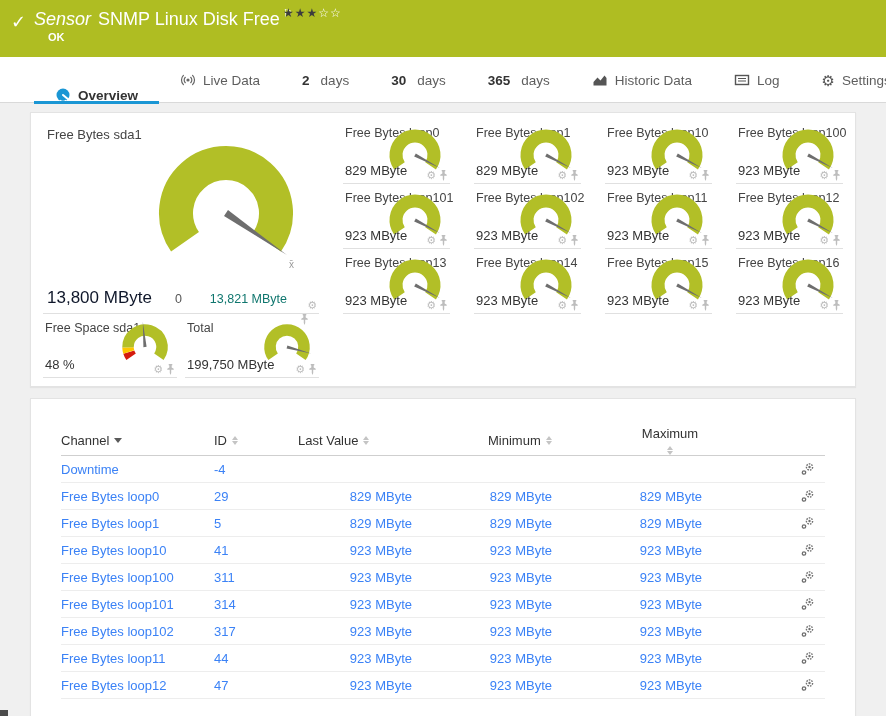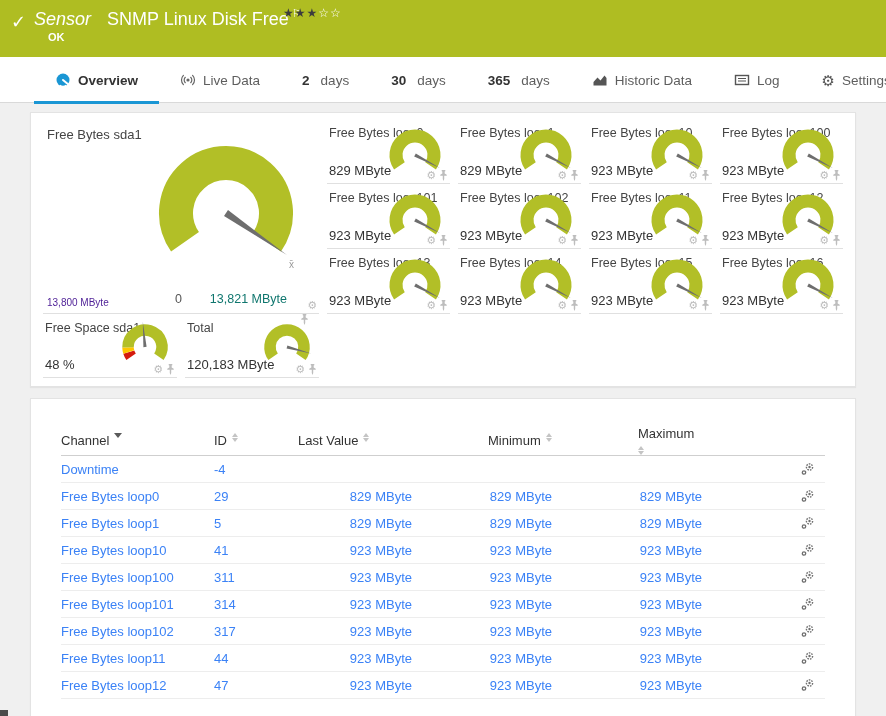--- a/index.html
+++ b/index.html
@@ -3,62 +3,62 @@
 <meta charset="utf-8">
 <style>
   * { margin:0; padding:0; box-sizing:border-box; }
   html,body { width:886px; height:716px; }
   body { font-family:"Liberation Sans","DejaVu Sans",sans-serif; background:#f0f0f0; position:relative; overflow:hidden; }
 
   
   .topbar { height:57px; background:#afbd22; color:#fff; position:relative; }
   .topbar .check { position:absolute; left:11px; top:11px; font-size:18px; font-weight:bold; }
   .title-line { position:absolute; left:34px; top:9px; font-size:18px; white-space:nowrap; }
-  .title-line .kind { font-style:italic; margin-right:16px; }
+  .title-line .kind { font-style:italic; margin-right:7px; }
   .flag { font-size:11px; vertical-align:top; position:relative; top:-2px; margin-left:3px; }
   .stars { position:absolute; left:283px; top:6px; font-size:12px; letter-spacing:1px; }
   .stars .on  { color:#3d3d3d; }
   .stars .off { color:#ffffff; }
   .status-ok { position:absolute; left:48px; top:31px; font-size:11px; font-weight:bold; }
 
   
   .tabbar { height:46px; background:#fff; border-bottom:1px solid #d9d9d9; display:flex; padding-left:34px; }
   .tab { display:flex; align-items:center; gap:7px; padding:0 21px; font-size:13.5px; color:#5e5e5e; cursor:pointer; height:46px; position:relative; white-space:nowrap; }
-  .tab.active { color:#333; font-weight:bold; }
+  .tab.active { color:#333; font-weight:bold;align-items:flex-end; }
   .tab.active::after { content:""; position:absolute; left:0; right:0; bottom:-1px; height:3px; background:#1a96d4; }
   .tab .num { font-weight:bold; color:#333; margin-right:4px; }
   .tab .icon { display:inline-flex; }
   .tab .gear-glyph { font-size:15px; color:#555; line-height:1; }
 
   
   .content { padding:9px 30px 0 30px; }
   .card { background:#fff; border:1px solid #e3e3e3; box-shadow:0 1px 1px rgba(0,0,0,.05); }
 
   
-  .card-gauges { padding:6px 12px 8px 12px; display:grid; grid-template-columns:276px 1fr 1fr 1fr 1fr; column-gap:8px; }
+  .card-gauges { padding:6px 12px 8px 12px; display:grid; grid-template-columns:276px 1fr 1fr 1fr 1fr; column-gap:24px; }
   .bigcell { grid-column:1; grid-row:1 / span 3; height:195px; position:relative; border-bottom:1px solid #e0e0e0; }
   .bigcell .g-title { position:absolute; left:4px; top:8px; font-size:13px; color:#444; }
   .bigcell svg { position:absolute; right:8px; top:14px; }
-  .bigcell .g-value { position:absolute; left:4px; bottom:5px; font-size:10px; color:#4c1d95; }
+  .bigcell .g-value { position:absolute; left:4px; bottom:5px; font-size:17px; color:#0f172a; }
   .bigcell .scale-min { position:absolute; left:132px; bottom:7px; font-size:12.5px; color:#555; }
   .bigcell .scale-max { position:absolute; right:32px; bottom:7px; font-size:12.5px; color:#0f766e; }
   .gcell { height:65px; position:relative; border-bottom:1px solid #e0e0e0; }
   .gcell .g-title { position:absolute; left:2px; top:7px; font-size:12.5px; color:#444; white-space:nowrap; }
   .gcell svg.dial { position:absolute; right:2px; top:7px; }
   .gcell .g-value { position:absolute; left:2px; bottom:5px; font-size:13px; color:#333; white-space:nowrap; }
   .mini-icons { position:absolute; right:2px; bottom:2px; display:flex; align-items:center; gap:3px; }
   .mini-icons .mgear { font-size:11px; color:#bdbdbd; line-height:1; cursor:pointer; }
   .footer-wrap { grid-column:1; grid-row:4; display:flex; gap:8px; }
   .footer-wrap .gcell { flex:1; height:64px; }
 
   
   .card-table { margin-top:11px; padding:27px 30px 10px 30px; min-height:330px; }
   .trow { display:grid; grid-template-columns:153px 84px 114px 140px 150px 1fr; align-items:center; }
   .thead { height:30px; border-bottom:1px solid #cfcfcf; font-size:13px; color:#333; }
-  .th { display:flex; align-items:flex-start; gap:5px; cursor:pointer; }
+  .th { display:flex; align-items:center; gap:5px; cursor:pointer; }
   .th.pad4 { padding-left:76px; }
   .th.pad5 { padding-left:86px;flex-direction:column; }
   .sort-desc { width:0; height:0; border-left:4px solid transparent; border-right:4px solid transparent; border-top:5px solid #5a5a5a; display:inline-block; }
   .sort-both { display:inline-flex; flex-direction:column; gap:1px; }
   .sort-both i { width:0; height:0; border-left:3.5px solid transparent; border-right:3.5px solid transparent; display:block; }
   .sort-both .up { border-bottom:4px solid #c4c4c4; }
   .sort-both .dn { border-top:4px solid #c4c4c4; }
   .tbody .trow { height:27px; border-bottom:1px solid #ededed; font-size:13px; color:#3b82f6; }
   .tc { white-space:nowrap; overflow:hidden; }
   .tc.r { text-align:right; }
@@ -341,21 +341,21 @@
         <path fill="#bdbdbd" d="M3 0h4v1.2l-.7.4v2.2L8.6 5.2v1.2H5.8v3.4l-.8 2.2-.8-2.2V6.4H1.4V5.2l2.3-1.4V1.6L3 1.2z"></path>
       </svg>
     </div>
   </div>
         <div class="gcell">
     <div class="g-title">Total</div>
     <svg class="dial" width="60" height="50" viewBox="0 0 60 50">
             <path d="M16.1 35.8 A17 17 0 1 1 43.9 35.8" stroke="#b2bf27" stroke-width="11.5" fill="none"></path>
             <polygon points="29.585889527835967,27.54548132206251 30.414110472164033,24.45451867793749 54.148145657226706,32.47047612756302" fill="#6e6e6e"></polygon>
           </svg>
-    <div class="g-value">120,183 MByte</div>
+    <div class="g-value">199,750 MByte</div>
     <div class="mini-icons">
       <span class="mgear">⚙</span>
       <svg width="9" height="11" viewBox="0 0 10 12">
         <path fill="#bdbdbd" d="M3 0h4v1.2l-.7.4v2.2L8.6 5.2v1.2H5.8v3.4l-.8 2.2-.8-2.2V6.4H1.4V5.2l2.3-1.4V1.6L3 1.2z"></path>
       </svg>
     </div>
   </div>
       </div>
   </div>
 

